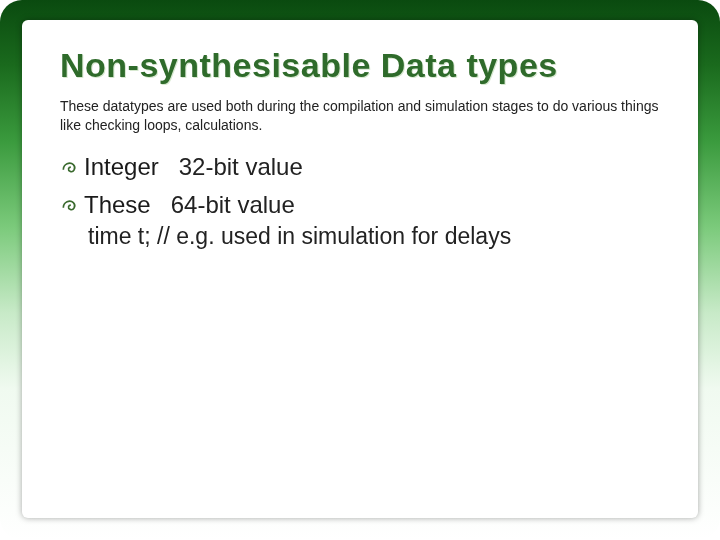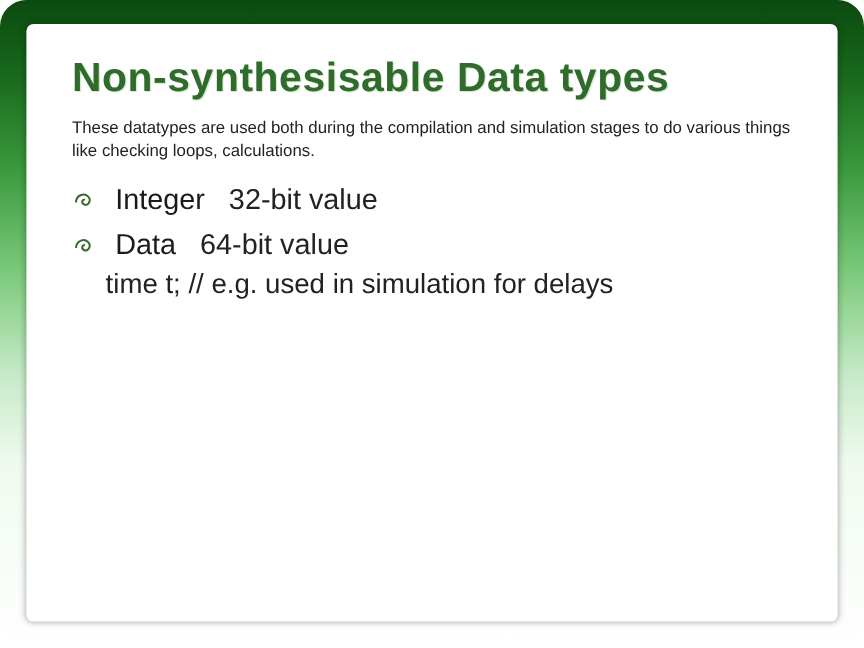--- a/index.html
+++ b/index.html
@@ -52,21 +52,21 @@
     line-height: 1.35;
     color: #222;
     margin: 0 0 18px 0;
   }
   .item-head {
     font-size: 24px;
     color: #222;
     margin: 10px 0 4px 0;
     display: flex;
     align-items: baseline;
-    gap: 14px;
+    gap: 2px;
   }
   .bullet {
     display: inline-block;
     width: 22px;
     flex: 0 0 22px;
     color: #3a6a2e;
   }
   .bullet svg { vertical-align: middle; }
   .keyword {
     color: #1a1a1a;
@@ -102,19 +102,19 @@
     </div>
 
 
     <div class="item-head">
       <span class="bullet">
         <svg width="20" height="20" viewBox="0 0 24 24" fill="none" stroke="#3a6a2e" stroke-width="2">
           <path d="M4 14 C4 7, 12 4, 16 8 C20 12, 16 18, 12 16 C9 14.5, 10 11, 13 11"></path>
         </svg>
       </span>
       <span>
-        <span class="keyword">Data</span><span class="desc">   64-bit value</span>
+        <span class="keyword">These</span><span class="desc">   64-bit value</span>
       </span>
     </div>
     <div class="example">time t;   // e.g. used in simulation for delays</div>
 
   </div>
 </div>
 
 </body></html>

